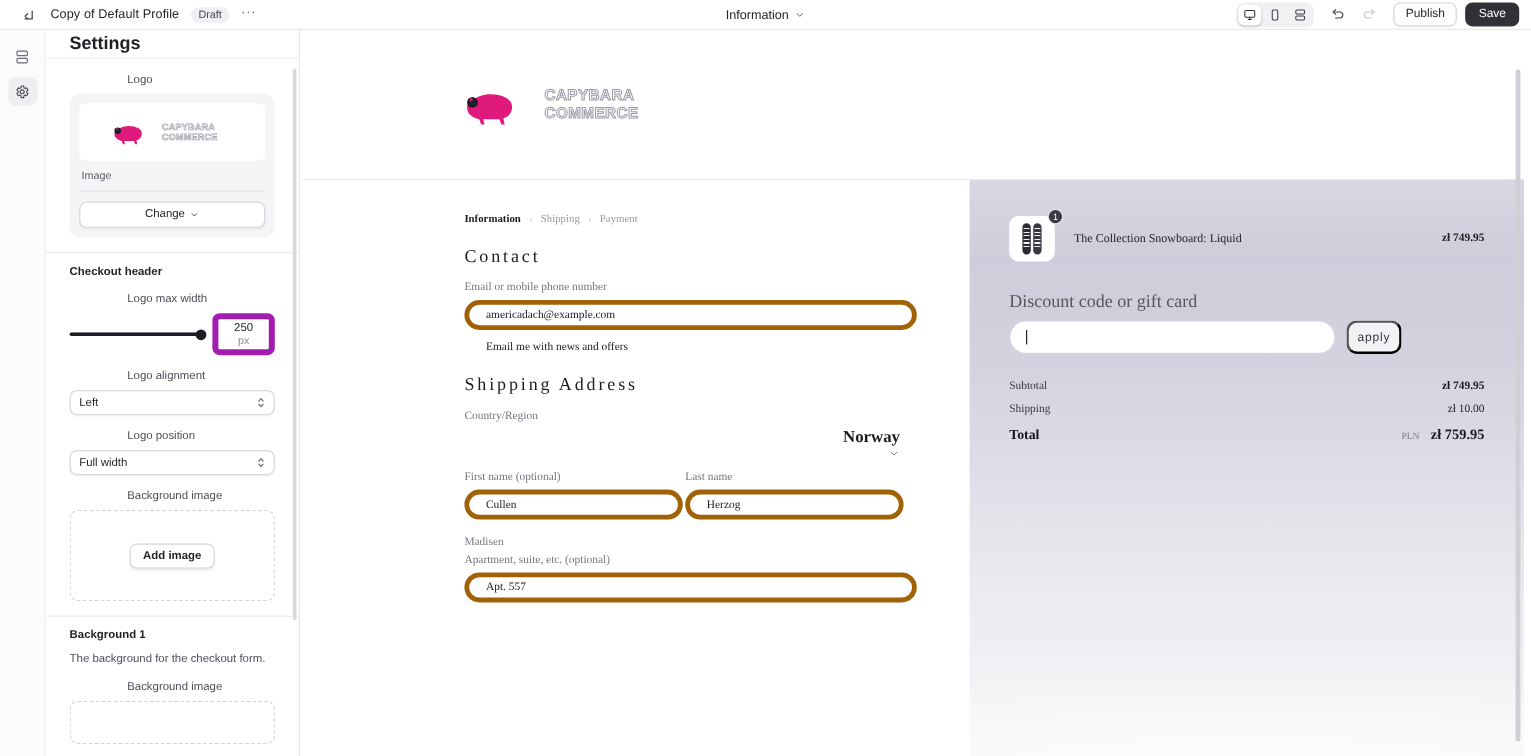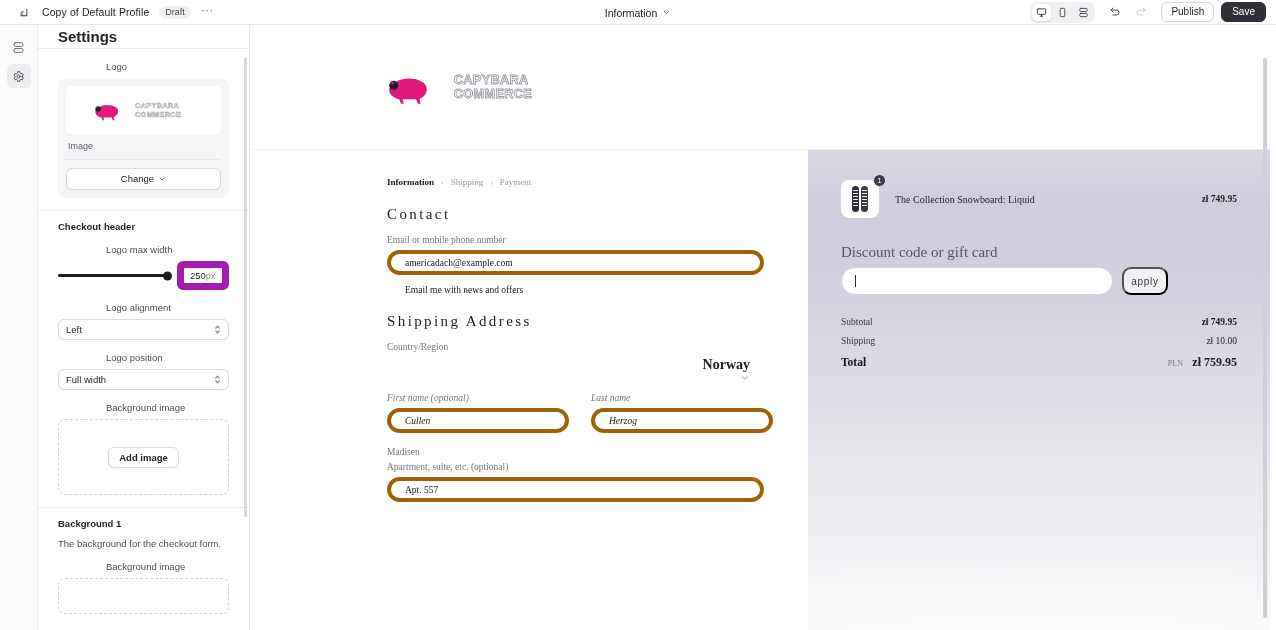--- a/index.html
+++ b/index.html
@@ -107,23 +107,23 @@
   .slider-row { display:flex; align-items:center; gap:9px; margin-bottom:12px; }
   .slider-track {
     flex:1; height:3px; background:#dcdce0; border-radius:2px; position:relative;
   }
   .slider-fill { position:absolute; left:0; top:0; height:3px; width:100%; background:#1c1c22; border-radius:2px; }
   .slider-knob {
     position:absolute; right:-4px; top:50%; transform:translateY(-50%);
     width:9px; height:9px; border-radius:50%; background:#1c1c22;
   }
   .num-field {
-    width:52px; border:7px solid #a21caf; border-radius:6px; background:#fff;
+    width:52px; border:5px solid #a21caf; border-radius:6px; background:#fff;
     display:flex; align-items:center; 
-    padding:2px 6px; font-size:9.5px; color:#1f2024;
+    padding:2px 6px; font-size:9.5px; color:#1f2024;flex-direction:column;
   }
   .num-field .unit { color:#8a8a94; font-size:9px; }
 
   .select-field {
     width:100%; height:21px; border:1px solid #d8d8dd; border-radius:6px; background:#fff;
     display:flex; align-items:center; justify-content:space-between;
     padding:0 7px; font-size:9.5px; color:#1f2024; margin-bottom:12px;
     box-shadow:0 1px 1px rgba(0,0,0,.03);
   }
   .stepper { display:flex; flex-direction:column; gap:1px; color:#7a7a85; line-height:.6; font-size:7px; }
@@ -177,21 +177,21 @@
     font-size:9.5px; color:#1b1b22;
   }
   .f-input .ph { color:#1b1b22; }
   .f-input.with-icon { justify-content:space-between; }
   .checkline { font-size:9.5px; color:#1b1b22; padding:10px 0 0 18px; }
 
   .country-sel {
     width:377px; height:25px; display:flex; align-items:flex-end; justify-content:space-between;
     font-size:14px; font-weight:700; color:#1b1b22; padding:0 14px; margin-bottom:11px;flex-direction:column;
   }
-  .row2 { display:flex; gap:22px;font-style:italic; }
+  .row2 { display:flex; gap:2px; }
   .row2 .col { width:182px; }
   .row2 .f-input { width:182px; }
   .mb14 { margin-bottom:14px; }
   .mt16 { margin-top:18px; }
 
   
   .pv-summary {
     width:462px; height:480px; position:relative;
     font-family:"Liberation Serif", serif; color:#1e1e24;
     background:

